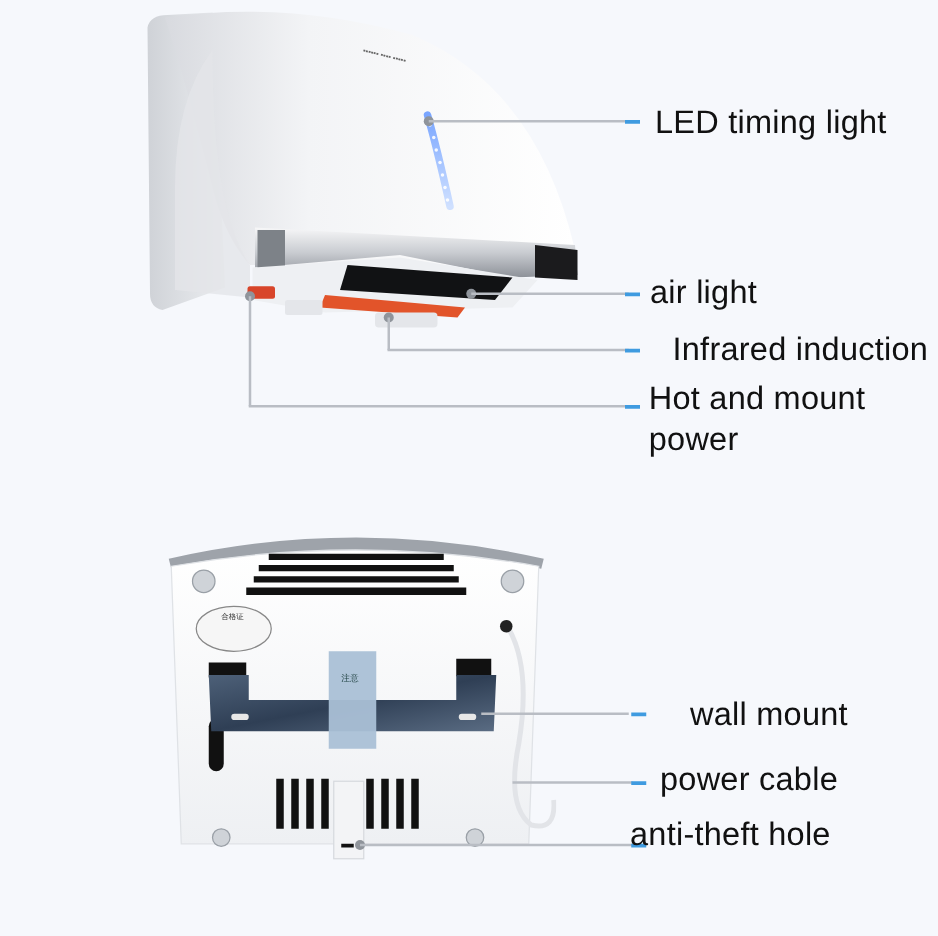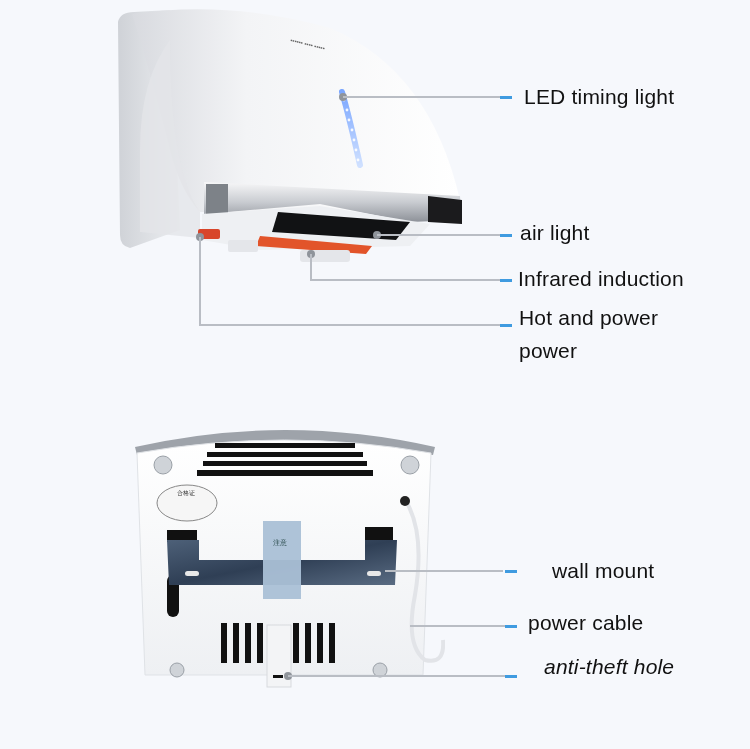--- a/index.html
+++ b/index.html
@@ -1,18 +1,18 @@
 <!DOCTYPE html>
 <html><head>
 <meta charset="utf-8">
 <style>
   html, body { margin:0; padding:0; }
   body { width:750px; height:749px; background:#f6f8fc; position:relative; overflow:hidden; font-family:"Liberation Sans", sans-serif; }
   .abs { position:absolute; }
-  .label { position:absolute; color:#111; font-size:21px; line-height:32px; white-space:nowrap; letter-spacing:0.2px; }
+  .label { position:absolute; color:#111; font-size:26px; line-height:32px; white-space:nowrap; letter-spacing:0.2px; }
   .hline { position:absolute; height:2px; background:#b9bdc4; }
   .vline { position:absolute; width:2px; background:#b9bdc4; }
   .tick { position:absolute; width:12px; height:3px; background:#3f9be0; }
   .dot { position:absolute; width:8px; height:8px; border-radius:50%; background:#8f949b; }
 </style>
 </head>
 <body>
 
 <div class="abs" style="left:110px;top:0;width:360px;height:270px;">
   <svg width="360" height="270" viewBox="0 0 360 270">
@@ -159,18 +159,18 @@
 
 <div class="hline" style="left:410px;top:625px;width:96px;"></div>
 <div class="tick" style="left:505px;top:625px;"></div>
 
 <div class="dot" style="left:284px;top:672px;"></div>
 <div class="hline" style="left:288px;top:675px;width:218px;"></div>
 <div class="tick" style="left:505px;top:675px;"></div>
 
 <div class="label" style="left:524px;top:81px;">LED timing light</div>
 <div class="label" style="left:520px;top:217px;">air light</div>
-<div class="label" style="left:518px;top:263px;">Infrared induction</div>
-<div class="label" style="left:519px;top:302px;">Hot and power</div>
+<div class="label" style="left:538px;top:263px;">Infrared induction</div>
+<div class="label" style="left:519px;top:302px;">Hot and mount</div>
 <div class="label" style="left:519px;top:335px;">power</div>
 <div class="label" style="left:552px;top:555px;">wall mount</div>
 <div class="label" style="left:528px;top:607px;">power cable</div>
-<div class="label" style="left:544px;top:651px;font-style:italic;">anti-theft hole</div>
+<div class="label" style="left:504px;top:651px;">anti-theft hole</div>
 
 </body></html>

